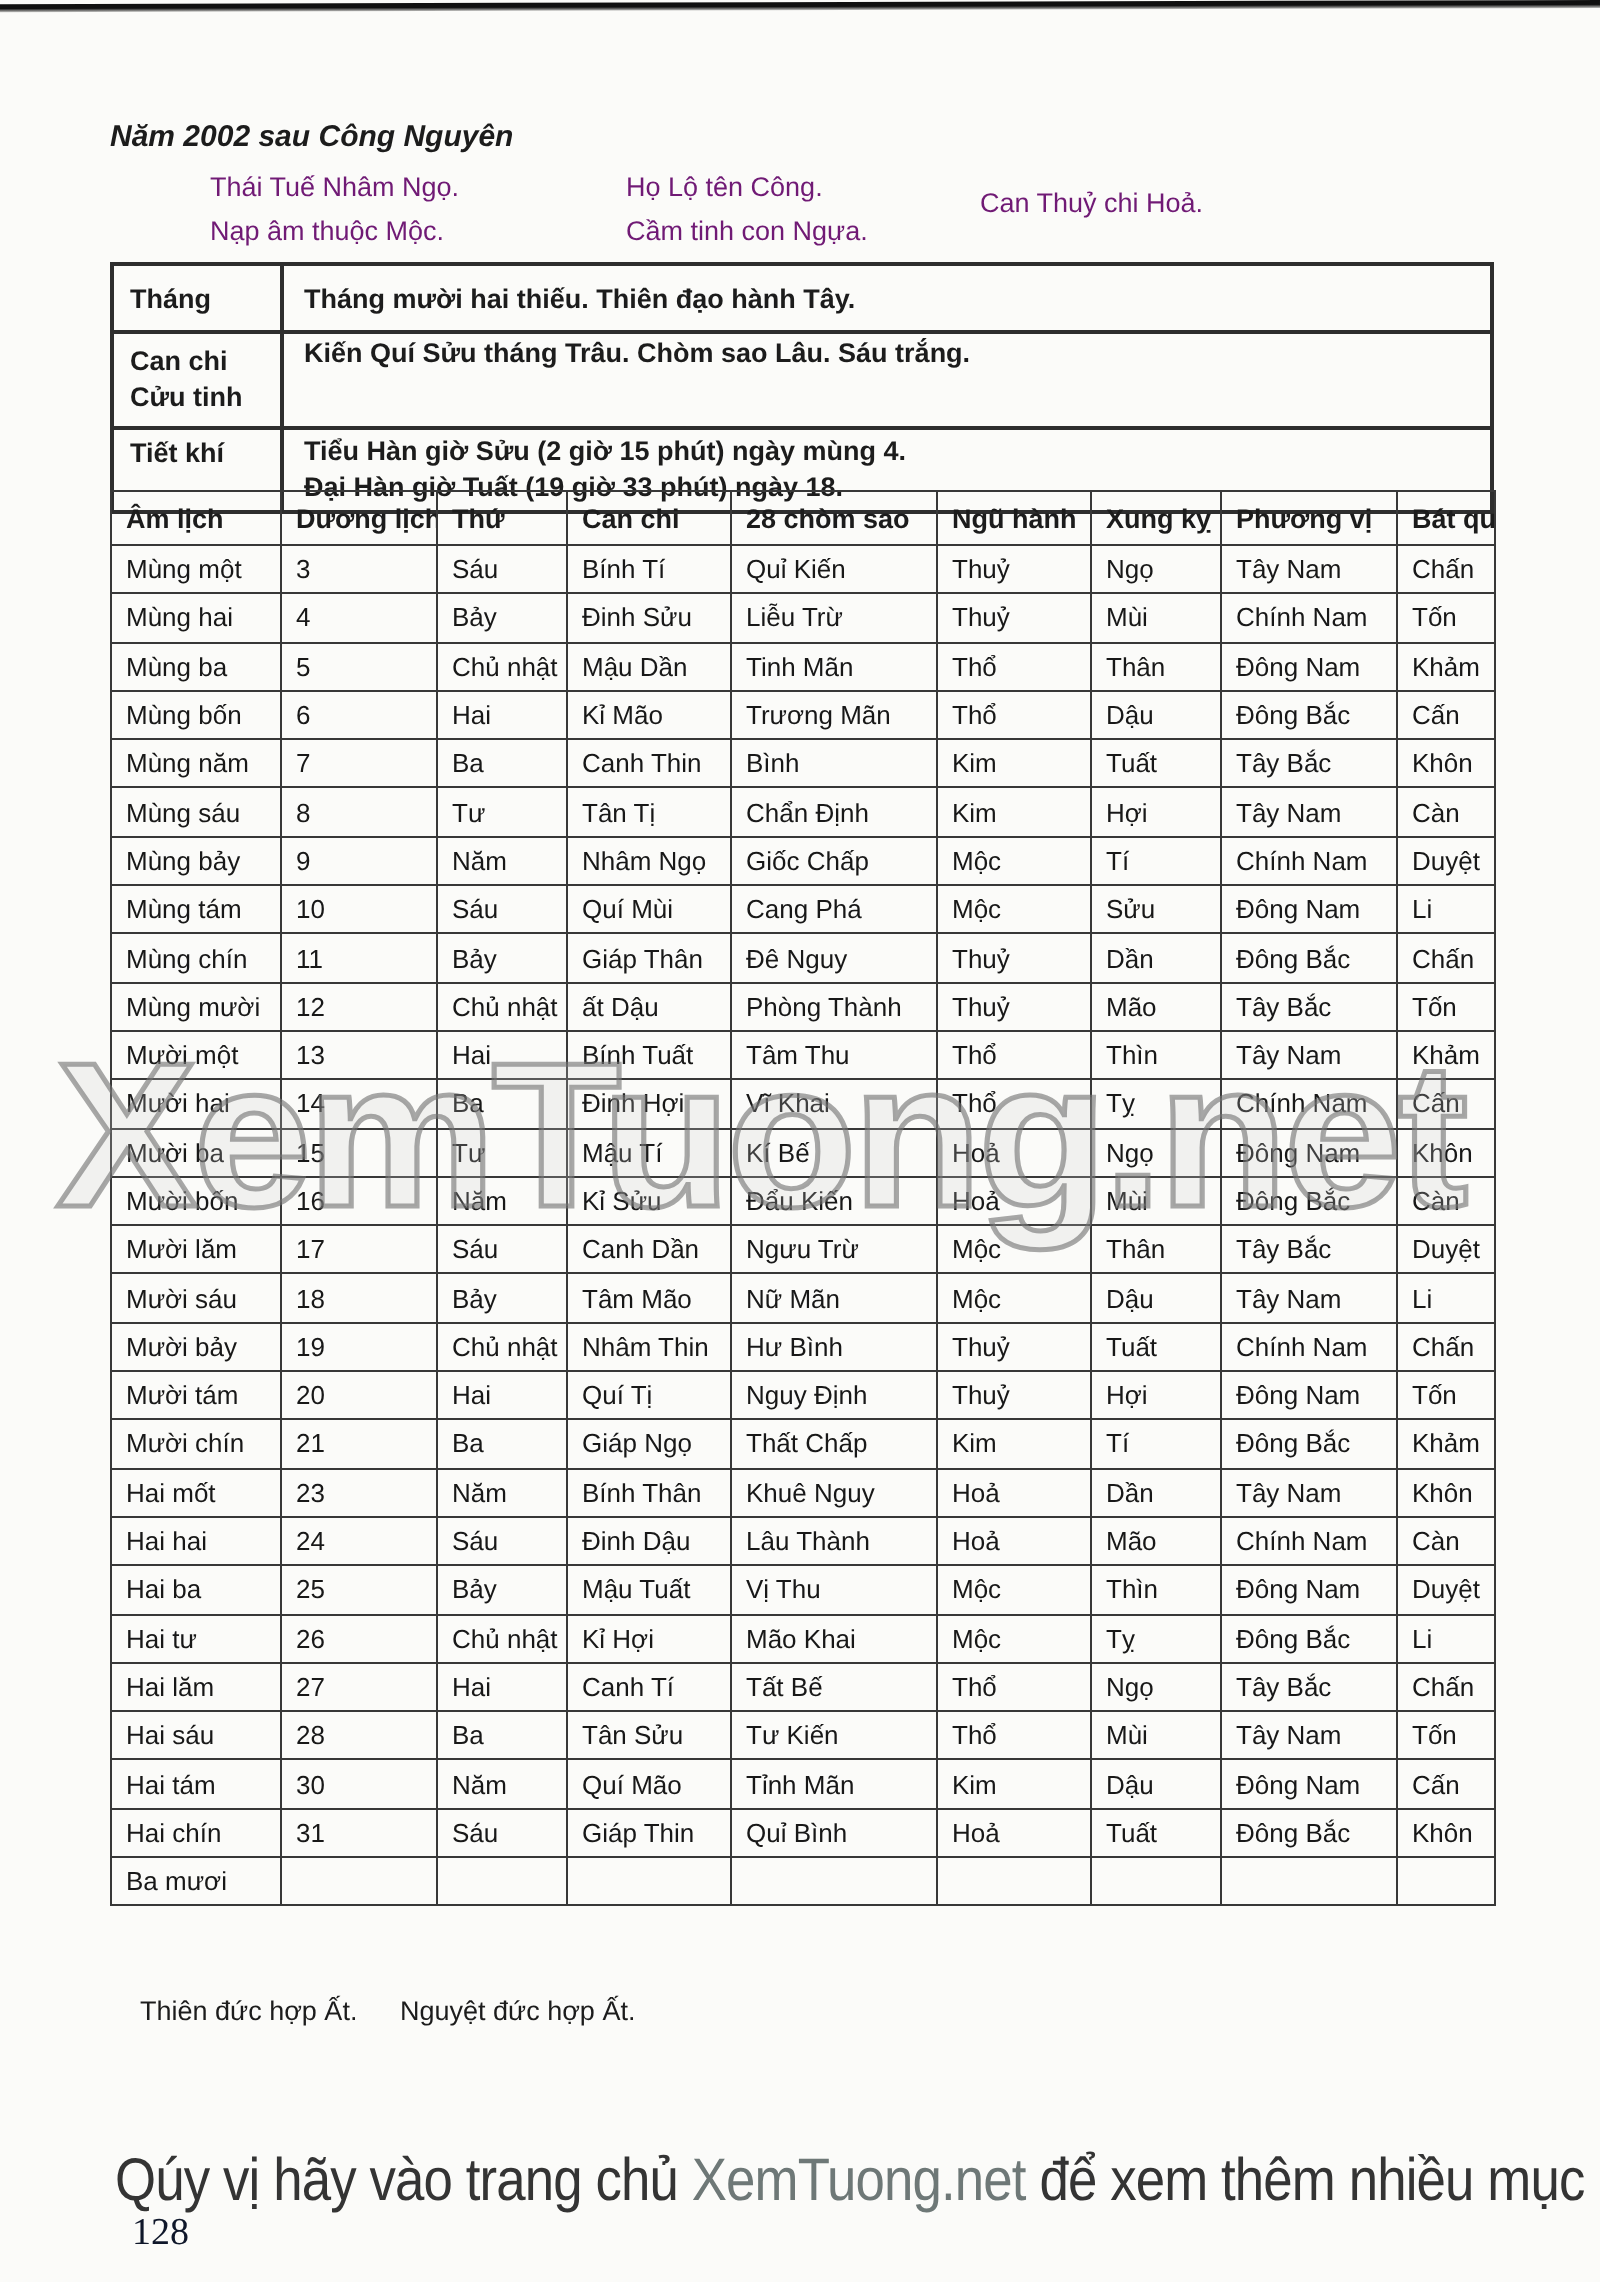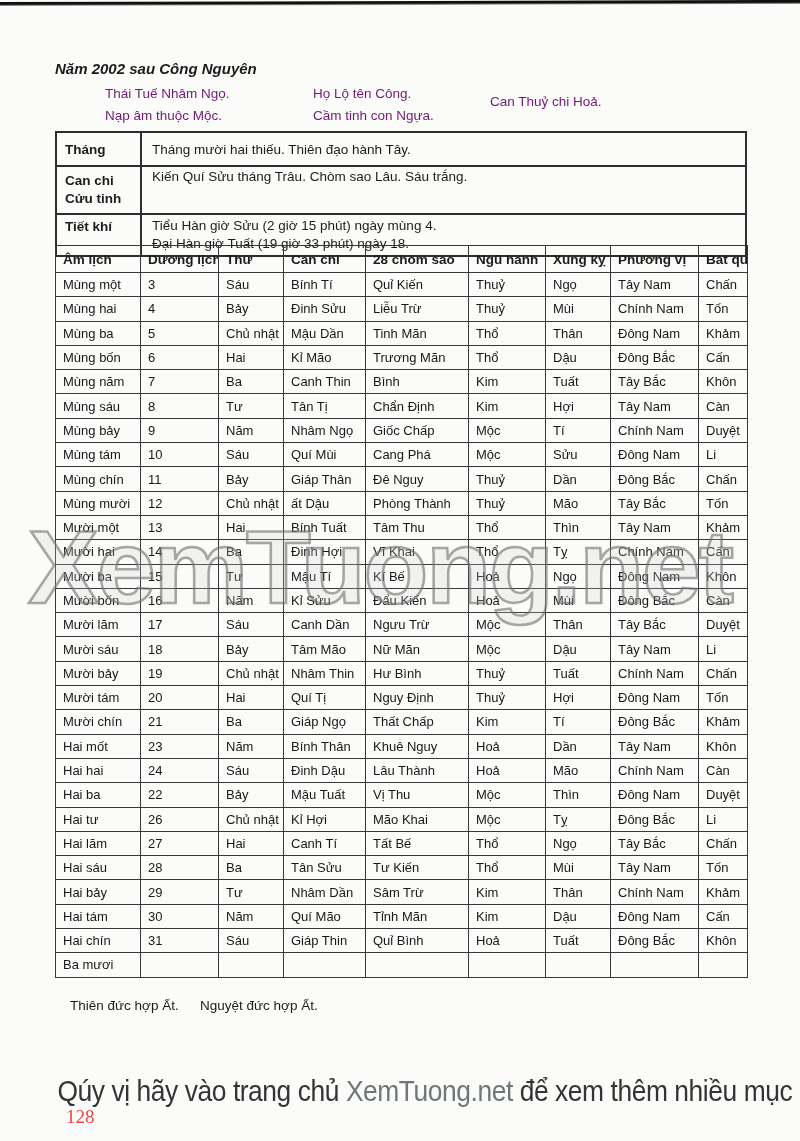--- a/index.html
+++ b/index.html
@@ -21,21 +21,21 @@
   .il1 span:nth-child(1){left:105px;top:86px;}
   .il1 span:nth-child(2){left:313px;top:86px;}
   .il1 span:nth-child(3){left:490px;top:94px;}
   .il2 span:nth-child(1){left:105px;top:108px;}
   .il2 span:nth-child(2){left:313px;top:108px;}
 
   table{border-collapse:collapse;table-layout:fixed;}
   .info-table{position:absolute;left:55px;top:131px;width:692px;}
   .info-table td{
     border:2px solid #2e2e2e;font-size:13.5px;padding:2px 10px;
-    vertical-align:middle;overflow:hidden;
+    vertical-align:middle;overflow:hidden;font-weight:bold;
   }
   .info-table td.lbl{font-weight:bold;padding-left:8px;border-radius:15px;}
   .info-table tr:nth-child(1) td{height:28px;}
   .info-table tr:nth-child(2) td{height:42px;}
   .info-table tr:nth-child(3) td{height:34px;}
   .info-table .two-line div{line-height:18px;}
 
   .main-table{position:absolute;left:55px;top:245px;width:692px;}
   .main-table th,.main-table td{
     border:1.5px solid #383838;font-size:13px;padding:0 7px;
@@ -57,21 +57,21 @@
     transform:scaleX(1.03);transform-origin:left center;
   }
   .banner{position:absolute;top:1074px;left:0;width:800px;text-align:center;white-space:nowrap;}
   .banner-inner{
     display:inline-block;transform:scaleX(0.88);transform-origin:center;
     font-size:30px;color:#343434;letter-spacing:-0.5px;
   }
   .banner-brand{color:#6e7877;}
   .page-number{
     position:absolute;left:66px;top:1106px;
-    font-family:"Liberation Serif",serif;font-size:19px;color:#ef4444;
+    font-family:"Liberation Serif",serif;font-size:19px;color:#0f172a;
   }
 </style>
 </head>
 <body>
 
 <div class="page">
 
   <div class="topline"></div>
 
   <div class="year-title">Năm 2002 sau Công Nguyên</div>
@@ -365,21 +365,21 @@
           <td>Sáu</td>
           <td>Đinh Dậu</td>
           <td>Lâu Thành</td>
           <td>Hoả</td>
           <td>Mão</td>
           <td>Chính Nam</td>
           <td>Càn</td>
         </tr>
         <tr>
           <td>Hai ba</td>
-          <td>22</td>
+          <td>25</td>
           <td>Bảy</td>
           <td>Mậu Tuất</td>
           <td>Vị Thu</td>
           <td>Mộc</td>
           <td>Thìn</td>
           <td>Đông Nam</td>
           <td>Duyệt</td>
         </tr>
         <tr>
           <td>Hai tư</td>
@@ -406,31 +406,20 @@
         <tr>
           <td>Hai sáu</td>
           <td>28</td>
           <td>Ba</td>
           <td>Tân Sửu</td>
           <td>Tư Kiến</td>
           <td>Thổ</td>
           <td>Mùi</td>
           <td>Tây Nam</td>
           <td>Tốn</td>
-        </tr>
-        <tr>
-          <td>Hai bảy</td>
-          <td>29</td>
-          <td>Tư</td>
-          <td>Nhâm Dần</td>
-          <td>Sâm Trừ</td>
-          <td>Kim</td>
-          <td>Thân</td>
-          <td>Chính Nam</td>
-          <td>Khảm</td>
         </tr>
         <tr>
           <td>Hai tám</td>
           <td>30</td>
           <td>Năm</td>
           <td>Quí Mão</td>
           <td>Tỉnh Mãn</td>
           <td>Kim</td>
           <td>Dậu</td>
           <td>Đông Nam</td>

